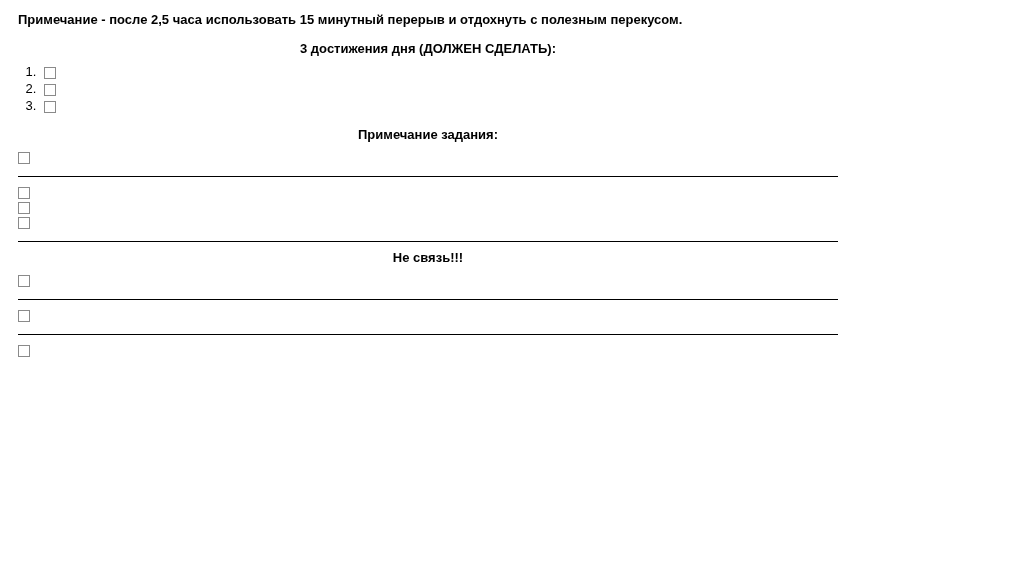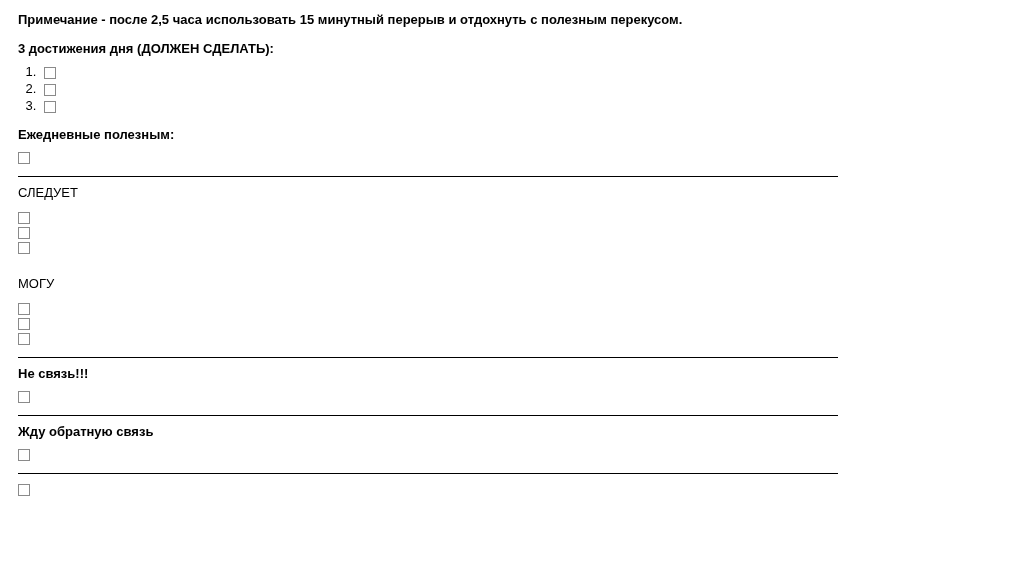--- a/index.html
+++ b/index.html
@@ -16,20 +16,21 @@
   }
   .bold-line {
     font-weight: bold;
     font-size: 13px;
     margin: 4px 0 14px 0;
   }
   .section-heading {
     font-weight: bold;
     font-size: 13px;
     margin: 6px 0 8px 0;
+    text-align: center;
   }
   .sub-heading {
     font-size: 13px;
     margin: 6px 0 10px 0;
     font-weight: normal;
   }
   ol.achievements {
     margin: 6px 0 14px 22px;
     padding: 0;
     font-size: 13px;
@@ -67,56 +68,46 @@
   <div class="bold-line">Примечание - после 2,5 часа использовать 15 минутный перерыв и отдохнуть с полезным перекусом.</div>
 
   <div class="section-heading">3 достижения дня (ДОЛЖЕН СДЕЛАТЬ):</div>
 
   <ol class="achievements">
     <li><span class="checkbox"></span></li>
     <li><span class="checkbox"></span></li>
     <li><span class="checkbox"></span></li>
   </ol>
 
-  <div class="section-heading">Ежедневные полезным:</div>
+  <div class="section-heading">Примечание задания:</div>
   <div class="checkbox-line">
     <span class="checkbox"></span>
   </div>
 
   <hr class="rule">
 
 
   <div class="block">
-    <div class="sub-heading">СЛЕДУЕТ</div>
     <div class="stack">
       <div class="checkbox-line"><span class="checkbox"></span></div>
       <div class="checkbox-line"><span class="checkbox"></span></div>
       <div class="checkbox-line"><span class="checkbox"></span></div>
     </div>
   </div>
 
-  <div class="block" style="margin-top:22px;">
-    <div class="sub-heading">МОГУ</div>
-    <div class="stack">
-      <div class="checkbox-line"><span class="checkbox"></span></div>
-      <div class="checkbox-line"><span class="checkbox"></span></div>
-      <div class="checkbox-line"><span class="checkbox"></span></div>
-    </div>
-  </div>
 
   <hr class="rule">
 
   <div class="section-heading">Не связь!!!</div>
   <div class="checkbox-line">
     <span class="checkbox"></span>
   </div>
 
   <hr class="rule">
 
-  <div class="section-heading">Жду обратную связь</div>
   <div class="checkbox-line">
     <span class="checkbox"></span>
   </div>
 
   <hr class="rule">
 
   <div class="checkbox-line">
     <span class="checkbox"></span>
   </div>
 

